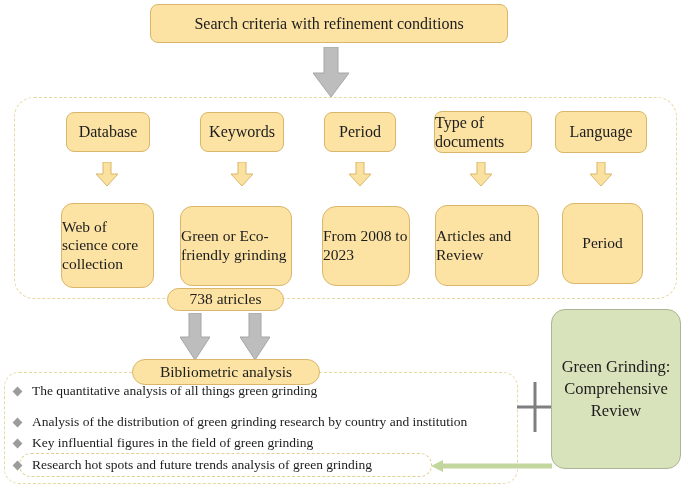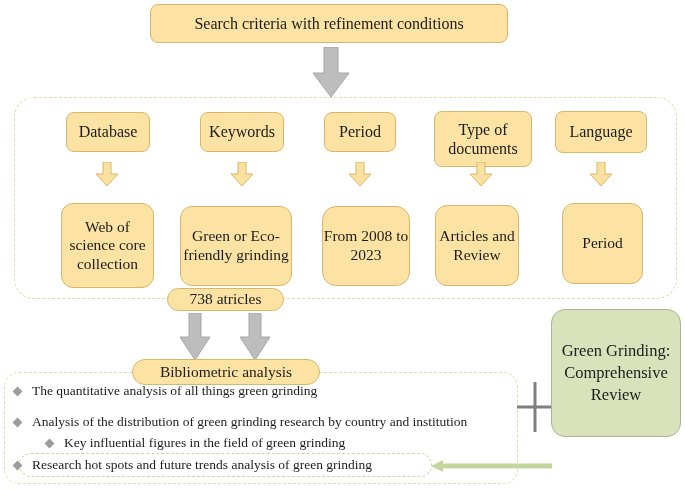--- a/index.html
+++ b/index.html
@@ -4,21 +4,21 @@
 <style>
   html,body{margin:0;padding:0;background:#fff;}
   .canvas{
     position:relative;width:685px;height:490px;background:#fff;
     font-family:"Liberation Serif","DejaVu Serif",serif;color:#1c1c1c;
     overflow:hidden;
   }
   .abs{position:absolute;box-sizing:border-box;}
   .ybox{
     background:#fce3a4;border:1px solid #d9b669;border-radius:10px;
-    display:flex;align-items:center;justify-content:center;text-align:center;
+    display:flex;align-items:center;justify-content:center;text-align:left;
     line-height:1.2;
   }
   .hdr{border-radius:8px;font-size:16px;}
   .val{border-radius:12px;font-size:15.5px;}
   .pill{border-radius:13px;font-size:15.5px;z-index:3;}
   .dashed{
     border:1.5px dashed #e7d9a5;border-radius:18px;background:transparent;
   }
   .bullet-row{
     position:absolute;height:22px;display:flex;align-items:center;
@@ -62,25 +62,25 @@
     <polygon points="7,0 15,0 15,12 22,12 11,24 0,12 7,12" fill="#fbe1a0" stroke="#d9b669" stroke-width="1"></polygon>
   </svg>
   <div class="abs ybox val" style="left:180px;top:206px;width:112px;height:80px;">Green or Eco-friendly grinding</div>
 
   <div class="abs ybox hdr" style="left:324px;top:112px;width:72px;height:40px;">Period</div>
   <svg class="abs" style="left:349px;top:162px;" width="22" height="24" viewBox="0 0 22 24">
     <polygon points="7,0 15,0 15,12 22,12 11,24 0,12 7,12" fill="#fbe1a0" stroke="#d9b669" stroke-width="1"></polygon>
   </svg>
   <div class="abs ybox val" style="left:322px;top:206px;width:88px;height:80px;border-radius:14px;">From 2008 to 2023</div>
 
-  <div class="abs ybox hdr" style="left:434px;top:111px;width:98px;height:56px;">Type of documents</div>
+  <div class="abs ybox hdr" style="left:434px;top:111px;width:98px;height:42px;">Type of documents</div>
   <svg class="abs" style="left:470px;top:162px;" width="22" height="24" viewBox="0 0 22 24">
     <polygon points="7,0 15,0 15,12 22,12 11,24 0,12 7,12" fill="#fbe1a0" stroke="#d9b669" stroke-width="1"></polygon>
   </svg>
-  <div class="abs ybox val" style="left:435px;top:205px;width:84px;height:81px;">Articles and Review</div>
+  <div class="abs ybox val" style="left:435px;top:205px;width:104px;height:81px;">Articles and Review</div>
 
   <div class="abs ybox hdr" style="left:555px;top:111px;width:92px;height:42px;">Language</div>
   <svg class="abs" style="left:590px;top:162px;" width="22" height="24" viewBox="0 0 22 24">
     <polygon points="7,0 15,0 15,12 22,12 11,24 0,12 7,12" fill="#fbe1a0" stroke="#d9b669" stroke-width="1"></polygon>
   </svg>
   <div class="abs ybox val" style="left:562px;top:203px;width:81px;height:81px;">Period</div>
 
   <div class="abs ybox pill" style="left:167px;top:288px;width:117px;height:23px;">738 atricles</div>
 
   <svg class="abs" style="left:180px;top:313px;" width="30" height="47" viewBox="0 0 30 47">
@@ -95,35 +95,35 @@
   <div class="abs ybox pill" style="left:132px;top:359px;width:188px;height:26px;">Bibliometric analysis</div>
 
   <div class="bullet-row" style="left:4px;top:380px;">
     <span class="diamond"></span>
     <span>The quantitative analysis of all things green grinding</span>
   </div>
   <div class="bullet-row" style="left:4px;top:411px;">
     <span class="diamond"></span>
     <span>Analysis of the distribution of green grinding research by country and institution</span>
   </div>
-  <div class="bullet-row" style="left:4px;top:432px;margin-left:32px;">
+  <div class="bullet-row" style="left:4px;top:432px;">
     <span class="diamond"></span>
     <span>Key influential figures in the field of green grinding</span>
   </div>
 
   <div class="abs oval" style="left:19px;top:453px;width:413px;height:24px;"></div>
   <div class="bullet-row" style="left:4px;top:454px;">
     <span class="diamond"></span>
     <span>Research hot spots and future trends  analysis of green grinding</span>
   </div>
 
   <svg class="abs" style="left:517px;top:382px;" width="36" height="50" viewBox="0 0 36 50">
     <line x1="0" y1="25" x2="34" y2="25" stroke="#7f7f7f" stroke-width="3"></line>
     <line x1="18" y1="0" x2="18" y2="50" stroke="#7f7f7f" stroke-width="3"></line>
   </svg>
 
   <svg class="abs" style="left:431px;top:459px;z-index:2;" width="121" height="14" viewBox="0 0 121 14">
     <polygon points="0,7 12,1 12,4.5 121,4.5 121,9.5 12,9.5 12,13" fill="#c3d69e"></polygon>
   </svg>
 
-  <div class="abs greenbox" style="left:551px;top:309px;width:130px;height:128px;">Green Grinding: Comprehensive Review</div>
+  <div class="abs greenbox" style="left:551px;top:309px;width:130px;height:160px;">Green Grinding: Comprehensive Review</div>
 
 </div>
 
 </body></html>

